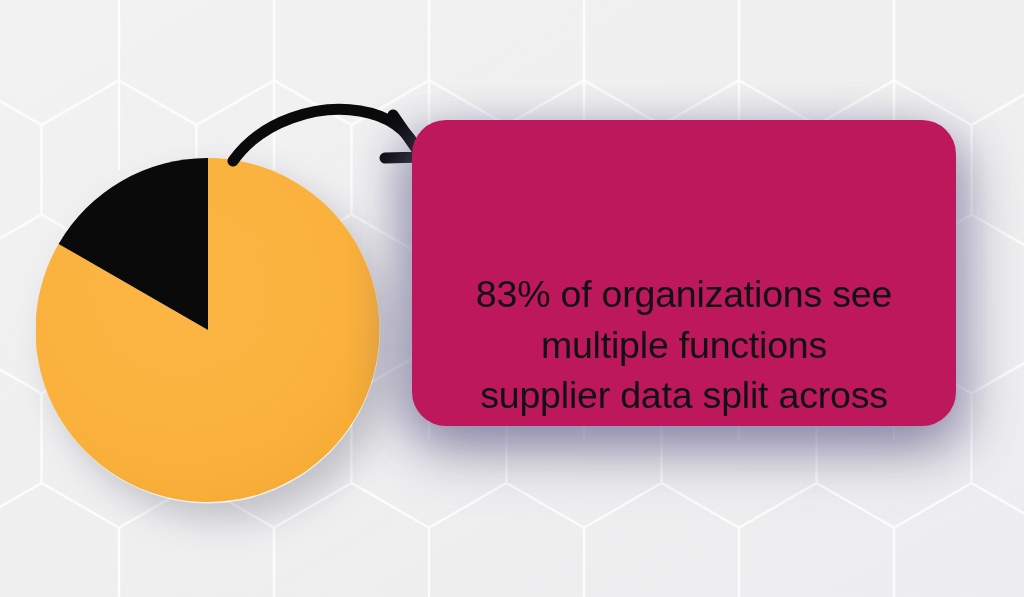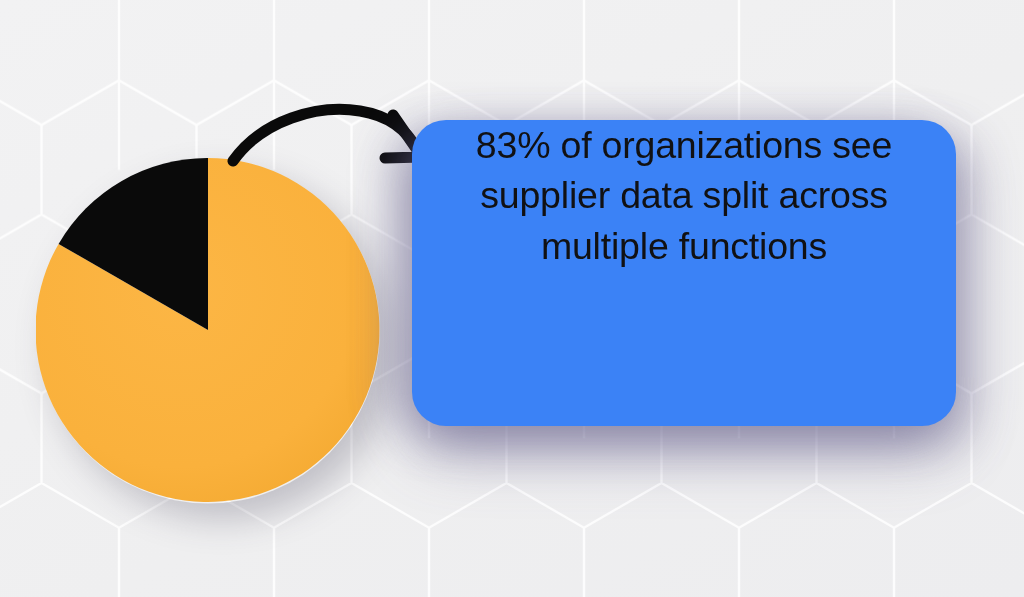--- a/index.html
+++ b/index.html
@@ -61,29 +61,29 @@
     display:block;
   }
 
   
   .callout-card {
     position:absolute;
     left:412px;
     top:120px;
     width:544px;
     height:306px;
-    background:#3b82f6;
+    background:#be185d;
     border-radius:34px;
     box-shadow:
       0 0 0 0 rgba(0,0,0,0),
       -18px 10px 44px rgba(106,100,142,0.42),
       16px 18px 46px rgba(106,100,142,0.40),
       0 30px 60px rgba(106,100,142,0.30);
     display:flex;
-    align-items:flex-start;
+    align-items:flex-end;
     justify-content:center;
   }
 
   .callout-text {
     width:480px;
     text-align:center;
     color:#111113;
     font-size:37.5px;
     line-height:1.34;
     letter-spacing:-0.2px;
@@ -147,18 +147,18 @@
   <svg class="arrow-layer" viewBox="0 0 1024 597" aria-hidden="true">
     <g stroke="#0a0a0a" fill="none" stroke-width="11" stroke-linecap="round" stroke-linejoin="round">
       <path d="M 233 161 C 262 120 318 104 360 111 C 391 116 408 131 418 151"></path>
       <path d="M 393 115 L 422 157 M 385 158 L 422 157"></path>
     </g>
   </svg>
 
   <div class="callout-card">
     <div class="callout-text">
       <span>83% of organizations see</span>
+      <span>multiple functions</span>
       <span>supplier data split across</span>
-      <span>multiple functions</span>
     </div>
   </div>
 
 </div>
 
 </body></html>

